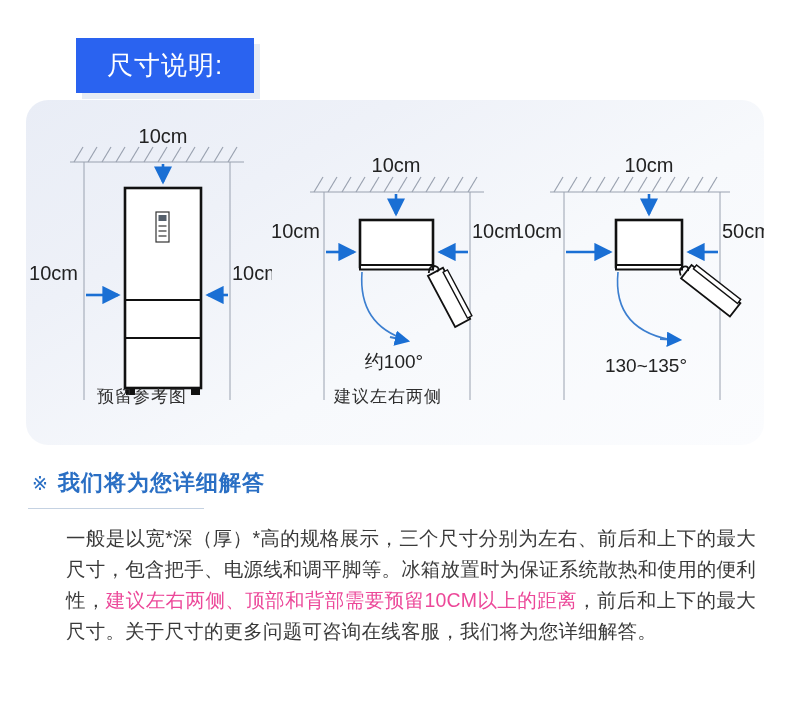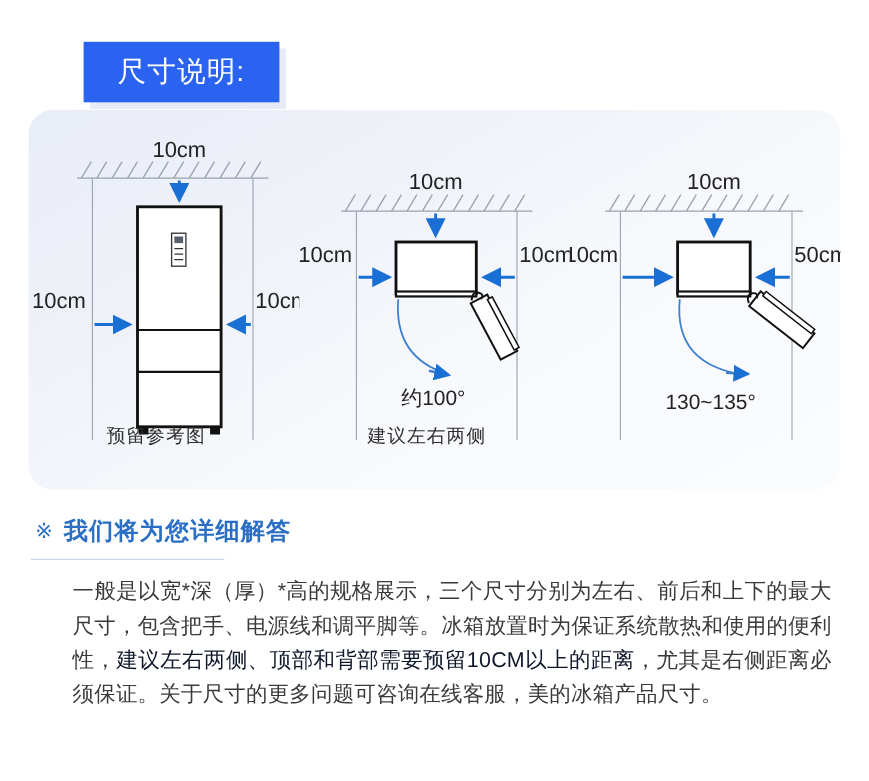--- a/index.html
+++ b/index.html
@@ -108,21 +108,21 @@
   .info-body {
     margin-top: 14px;
     padding-left: 38px;
     padding-right: 8px;
     font-size: 19.5px;
     line-height: 31px;
     color: #3a3a3a;
     text-align: justify;
     letter-spacing: 0.2px;
   }
-  .hl { color: #0f172a; }
+  .hl { color: #ec4899; }
 </style>
 </head>
 <body>
 
 <div class="title-badge-wrap">
   <div class="badge-shadow"></div>
   <div class="title-badge">尺寸说明:</div>
 </div>
 
 <div class="diagram-card">
@@ -300,15 +300,15 @@
   </div>
 </div>
 
 <div class="info">
   <div class="info-head">
     <span class="mark">※</span>
     <span>我们将为您详细解答</span>
   </div>
   <div class="info-rule"></div>
   <p class="info-body">
-    <span>一般是以宽*深（厚）*高的规格展示，三个尺寸分别为左右、前后和上下的最大尺寸，包含把手、电源线和调平脚等。冰箱放置时为保证系统散热和使用的便利性，</span><span class="hl">建议左右两侧、顶部和背部需要预留10CM以上的距离</span><span>，尤其是右侧距离必须保证。关于尺寸的更多问题可咨询在线客服，美的冰箱产品尺寸。</span>
+    <span>一般是以宽*深（厚）*高的规格展示，三个尺寸分别为左右、前后和上下的最大尺寸，包含把手、电源线和调平脚等。冰箱放置时为保证系统散热和使用的便利性，</span><span class="hl">建议左右两侧、顶部和背部需要预留10CM以上的距离</span><span>，前后和上下的最大尺寸。关于尺寸的更多问题可咨询在线客服，我们将为您详细解答。</span>
   </p>
 </div>
 
 </body></html>

